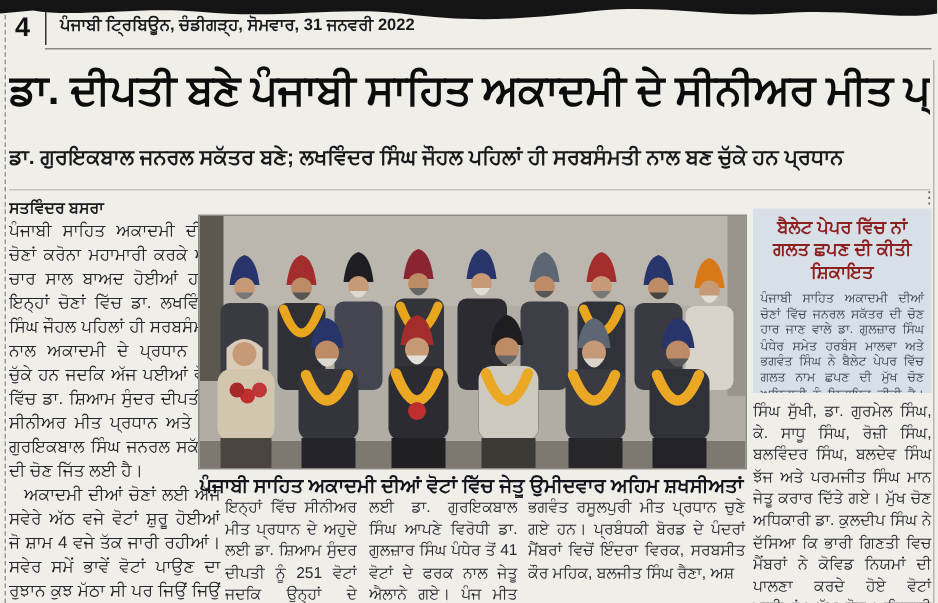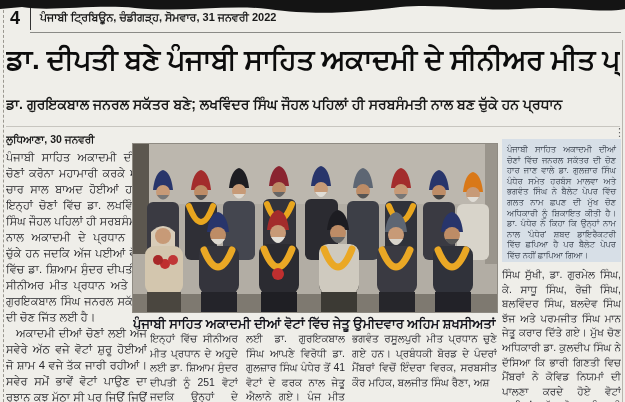--- a/index.html
+++ b/index.html
@@ -61,21 +61,21 @@
 <div class="abs pagenum">4</div>
 <div class="abs head-vline"></div>
 <div class="abs masthead">ਪੰਜਾਬੀ ਟ੍ਰਿਬਿਊਨ, ਚੰਡੀਗੜ੍ਹ, ਸੋਮਵਾਰ, 31 ਜਨਵਰੀ 2022</div>
 <div class="abs head-rule"></div>
 
 <div class="abs headline">ਡਾ. ਦੀਪਤੀ ਬਣੇ ਪੰਜਾਬੀ ਸਾਹਿਤ ਅਕਾਦਮੀ ਦੇ ਸੀਨੀਅਰ ਮੀਤ ਪ੍ਰਧਾਨ</div>
 <div class="abs subhead">ਡਾ. ਗੁਰਇਕਬਾਲ ਜਨਰਲ ਸਕੱਤਰ ਬਣੇ; ਲਖਵਿੰਦਰ ਸਿੰਘ ਜੌਹਲ ਪਹਿਲਾਂ ਹੀ ਸਰਬਸੰਮਤੀ ਨਾਲ ਬਣ ਚੁੱਕੇ ਹਨ ਪ੍ਰਧਾਨ</div>
 <div class="abs subhead-rule"></div>
 
 <div class="abs col1">
-  <div class="dateline">ਲੁਧਿਆਣਾ, 30 ਜਨਵਰੀ</div>
+  <div class="byline">ਸਤਵਿੰਦਰ ਬਸਰਾ</div>
   <div class="bodytext">ਪੰਜਾਬੀ ਸਾਹਿਤ ਅਕਾਦਮੀ ਦੀਆਂ ਚੋਣਾਂ ਕਰੋਨਾ ਮਹਾਮਾਰੀ ਕਰਕੇ ਅੱਜ ਚਾਰ ਸਾਲ ਬਾਅਦ ਹੋਈਆਂ ਹਨ। ਇਨ੍ਹਾਂ ਚੋਣਾਂ ਵਿੱਚ ਡਾ. ਲਖਵਿੰਦਰ ਸਿੰਘ ਜੌਹਲ ਪਹਿਲਾਂ ਹੀ ਸਰਬਸੰਮਤੀ ਨਾਲ ਅਕਾਦਮੀ ਦੇ ਪ੍ਰਧਾਨ ਬਣ ਚੁੱਕੇ ਹਨ ਜਦਕਿ ਅੱਜ ਪਈਆਂ ਵੋਟਾਂ ਵਿੱਚ ਡਾ. ਸ਼ਿਆਮ ਸੁੰਦਰ ਦੀਪਤੀ ਨੇ ਸੀਨੀਅਰ ਮੀਤ ਪ੍ਰਧਾਨ ਅਤੇ ਡਾ. ਗੁਰਇਕਬਾਲ ਸਿੰਘ ਜਨਰਲ ਸਕੱਤਰ ਦੀ ਚੋਣ ਜਿੱਤ ਲਈ ਹੈ।</div>
   <div class="bodytext indent">ਅਕਾਦਮੀ ਦੀਆਂ ਚੋਣਾਂ ਲਈ ਅੱਜ ਸਵੇਰੇ ਅੱਠ ਵਜੇ ਵੋਟਾਂ ਸ਼ੁਰੂ ਹੋਈਆਂ ਜੋ ਸ਼ਾਮ 4 ਵਜੇ ਤੱਕ ਜਾਰੀ ਰਹੀਆਂ। ਸਵੇਰ ਸਮੇਂ ਭਾਵੇਂ ਵੋਟਾਂ ਪਾਉਣ ਦਾ ਰੁਝਾਨ ਕੁਝ ਮੱਠਾ ਸੀ ਪਰ ਜਿਉਂ ਜਿਉਂ ਦਿਨ ਚੜ੍ਹਦਾ ਗਿਆ ਵੋਟਾਂ ਪਾਉਣ ਵਾਲੇ ਲੇਖਕਾਂ ਦੀ ਗਿਣਤੀ ਵੀ ਵਧਦੀ ਗਈ। ਇਹ ਚੋਣਾਂ ਸੀਨੀਅਰ ਮੀਤ ਪ੍ਰਧਾਨ, ਜਨਰਲ</div>
 </div>
 
 <div class="abs photo">
   <svg width="364" height="168" viewBox="0 0 364 168">
     <rect width="364" height="168" fill="#b2ada4"></rect>
     <rect width="364" height="60" fill="#bcb7ae"></rect>
     <rect x="0" y="0" width="16" height="110" fill="#5c574f"></rect>
     <rect x="352" y="0" width="12" height="120" fill="#9a958c"></rect>
@@ -197,19 +197,20 @@
   </svg>
 </div>
 
 <div class="abs caption">ਪੰਜਾਬੀ ਸਾਹਿਤ ਅਕਾਦਮੀ ਦੀਆਂ ਵੋਟਾਂ ਵਿੱਚ ਜੇਤੂ ਉਮੀਦਵਾਰ ਅਹਿਮ ਸ਼ਖਸੀਅਤਾਂ ਨਾਲ।</div>
 
 <div class="abs col2 smalltext">ਇਨ੍ਹਾਂ ਵਿੱਚ ਸੀਨੀਅਰ ਮੀਤ ਪ੍ਰਧਾਨ ਦੇ ਅਹੁਦੇ ਲਈ ਡਾ. ਸ਼ਿਆਮ ਸੁੰਦਰ ਦੀਪਤੀ ਨੂੰ 251 ਵੋਟਾਂ ਜਦਕਿ ਉਨ੍ਹਾਂ ਦੇ ਵਿਰੋਧੀ ਸੁਰਜੀਤ ਸਿੰਘ ਨੂੰ 228 ਵੋਟਾਂ ਮਿਲੀਆਂ। ਇਸ ਮੁਕਾਬਲੇ ਵਿੱਚ ਡਾ. ਦੀਪਤੀ 23</div>
 <div class="abs col3 smalltext">ਲਈ ਡਾ. ਗੁਰਇਕਬਾਲ ਸਿੰਘ ਆਪਣੇ ਵਿਰੋਧੀ ਡਾ. ਗੁਲਜ਼ਾਰ ਸਿੰਘ ਪੰਧੇਰ ਤੋਂ 41 ਵੋਟਾਂ ਦੇ ਫਰਕ ਨਾਲ ਜੇਤੂ ਐਲਾਨੇ ਗਏ। ਪੰਜ ਮੀਤ ਪ੍ਰਧਾਨਾਂ ਵਿਚੋਂ ਤ੍ਰੈਲੋਚਨ ਲੋਚੀ, ਸਹਿਜ ਡਾ.</div>
 <div class="abs col4 smalltext">ਭਗਵੰਤ ਰਸੂਲਪੁਰੀ ਮੀਤ ਪ੍ਰਧਾਨ ਚੁਣੇ ਗਏ ਹਨ। ਪ੍ਰਬੰਧਕੀ ਬੋਰਡ ਦੇ ਪੰਦਰਾਂ ਮੈਂਬਰਾਂ ਵਿਚੋਂ ਇੰਦਰਾ ਵਿਰਕ, ਸਰਬਸੀਤ ਕੌਰ ਮਹਿਕ, ਬਲਜੀਤ ਸਿੰਘ ਰੈਣਾ, ਅਸ਼</div>
 
 <div class="abs sidebox">
+  <div class="sidebox-title">ਬੈਲੇਟ ਪੇਪਰ ਵਿੱਚ ਨਾਂ ਗਲਤ ਛਪਣ ਦੀ ਕੀਤੀ ਸ਼ਿਕਾਇਤ</div>
   <div class="sidebox-body">ਪੰਜਾਬੀ ਸਾਹਿਤ ਅਕਾਦਮੀ ਦੀਆਂ ਚੋਣਾਂ ਵਿੱਚ ਜਨਰਲ ਸਕੱਤਰ ਦੀ ਚੋਣ ਹਾਰ ਜਾਣ ਵਾਲੇ ਡਾ. ਗੁਲਜ਼ਾਰ ਸਿੰਘ ਪੰਧੇਰ ਸਮੇਤ ਹਰਬੰਸ ਮਾਲਵਾ ਅਤੇ ਭਗਵੰਤ ਸਿੰਘ ਨੇ ਬੈਲੇਟ ਪੇਪਰ ਵਿੱਚ ਗਲਤ ਨਾਮ ਛਪਣ ਦੀ ਮੁੱਖ ਚੋਣ ਅਧਿਕਾਰੀ ਨੂੰ ਸ਼ਿਕਾਇਤ ਕੀਤੀ ਹੈ। ਡਾ. ਪੰਧੇਰ ਨੇ ਕਿਹਾ ਕਿ ਉਨ੍ਹਾਂ ਨਾਮ ਨਾਲ 'ਪੰਧੇਰ' ਸ਼ਬਦ ਡਾਇਰੈਕਟਰੀ ਵਿੱਚ ਛਪਿਆ ਹੈ ਪਰ ਬੈਲੇਟ ਪੇਪਰ ਵਿੱਚ ਨਹੀਂ ਛਾਪਿਆ ਗਿਆ।</div>
 </div>
 
 <div class="abs col5 smalltext">ਸਿੰਘ ਸੁੱਖੀ, ਡਾ. ਗੁਰਮੇਲ ਸਿੰਘ, ਕੇ. ਸਾਧੂ ਸਿੰਘ, ਰੋਜ਼ੀ ਸਿੰਘ, ਬਲਵਿੰਦਰ ਸਿੰਘ, ਬਲਦੇਵ ਸਿੰਘ ਝੱਜ ਅਤੇ ਪਰਮਜੀਤ ਸਿੰਘ ਮਾਨ ਜੇਤੂ ਕਰਾਰ ਦਿੱਤੇ ਗਏ। ਮੁੱਖ ਚੋਣ ਅਧਿਕਾਰੀ ਡਾ. ਕੁਲਦੀਪ ਸਿੰਘ ਨੇ ਦੱਸਿਆ ਕਿ ਭਾਰੀ ਗਿਣਤੀ ਵਿਚ ਮੈਂਬਰਾਂ ਨੇ ਕੋਵਿਡ ਨਿਯਮਾਂ ਦੀ ਪਾਲਣਾ ਕਰਦੇ ਹੋਏ ਵੋਟਾਂ ਪਾਈਆਂ। ਮੁੱਖ ਚੋਣ ਅਧਿਕਾਰੀ ਅਤੇ ਸਹਾਇਕ ਚੋਣ ਅਧਿਕਾਰੀ ਹਕੀਕਤ ਸਿੰਘ ਮਾਂਗਟ ਨੇ ਆਪਣੀ ਪੂਰੀ ਟੀਮ ਨਾਲ ਇਹ ਚੋਣ</div>
 
 <div class="abs edge-line"></div>
 <div class="abs edge-dots">⋮</div>
 
 </body></html>

